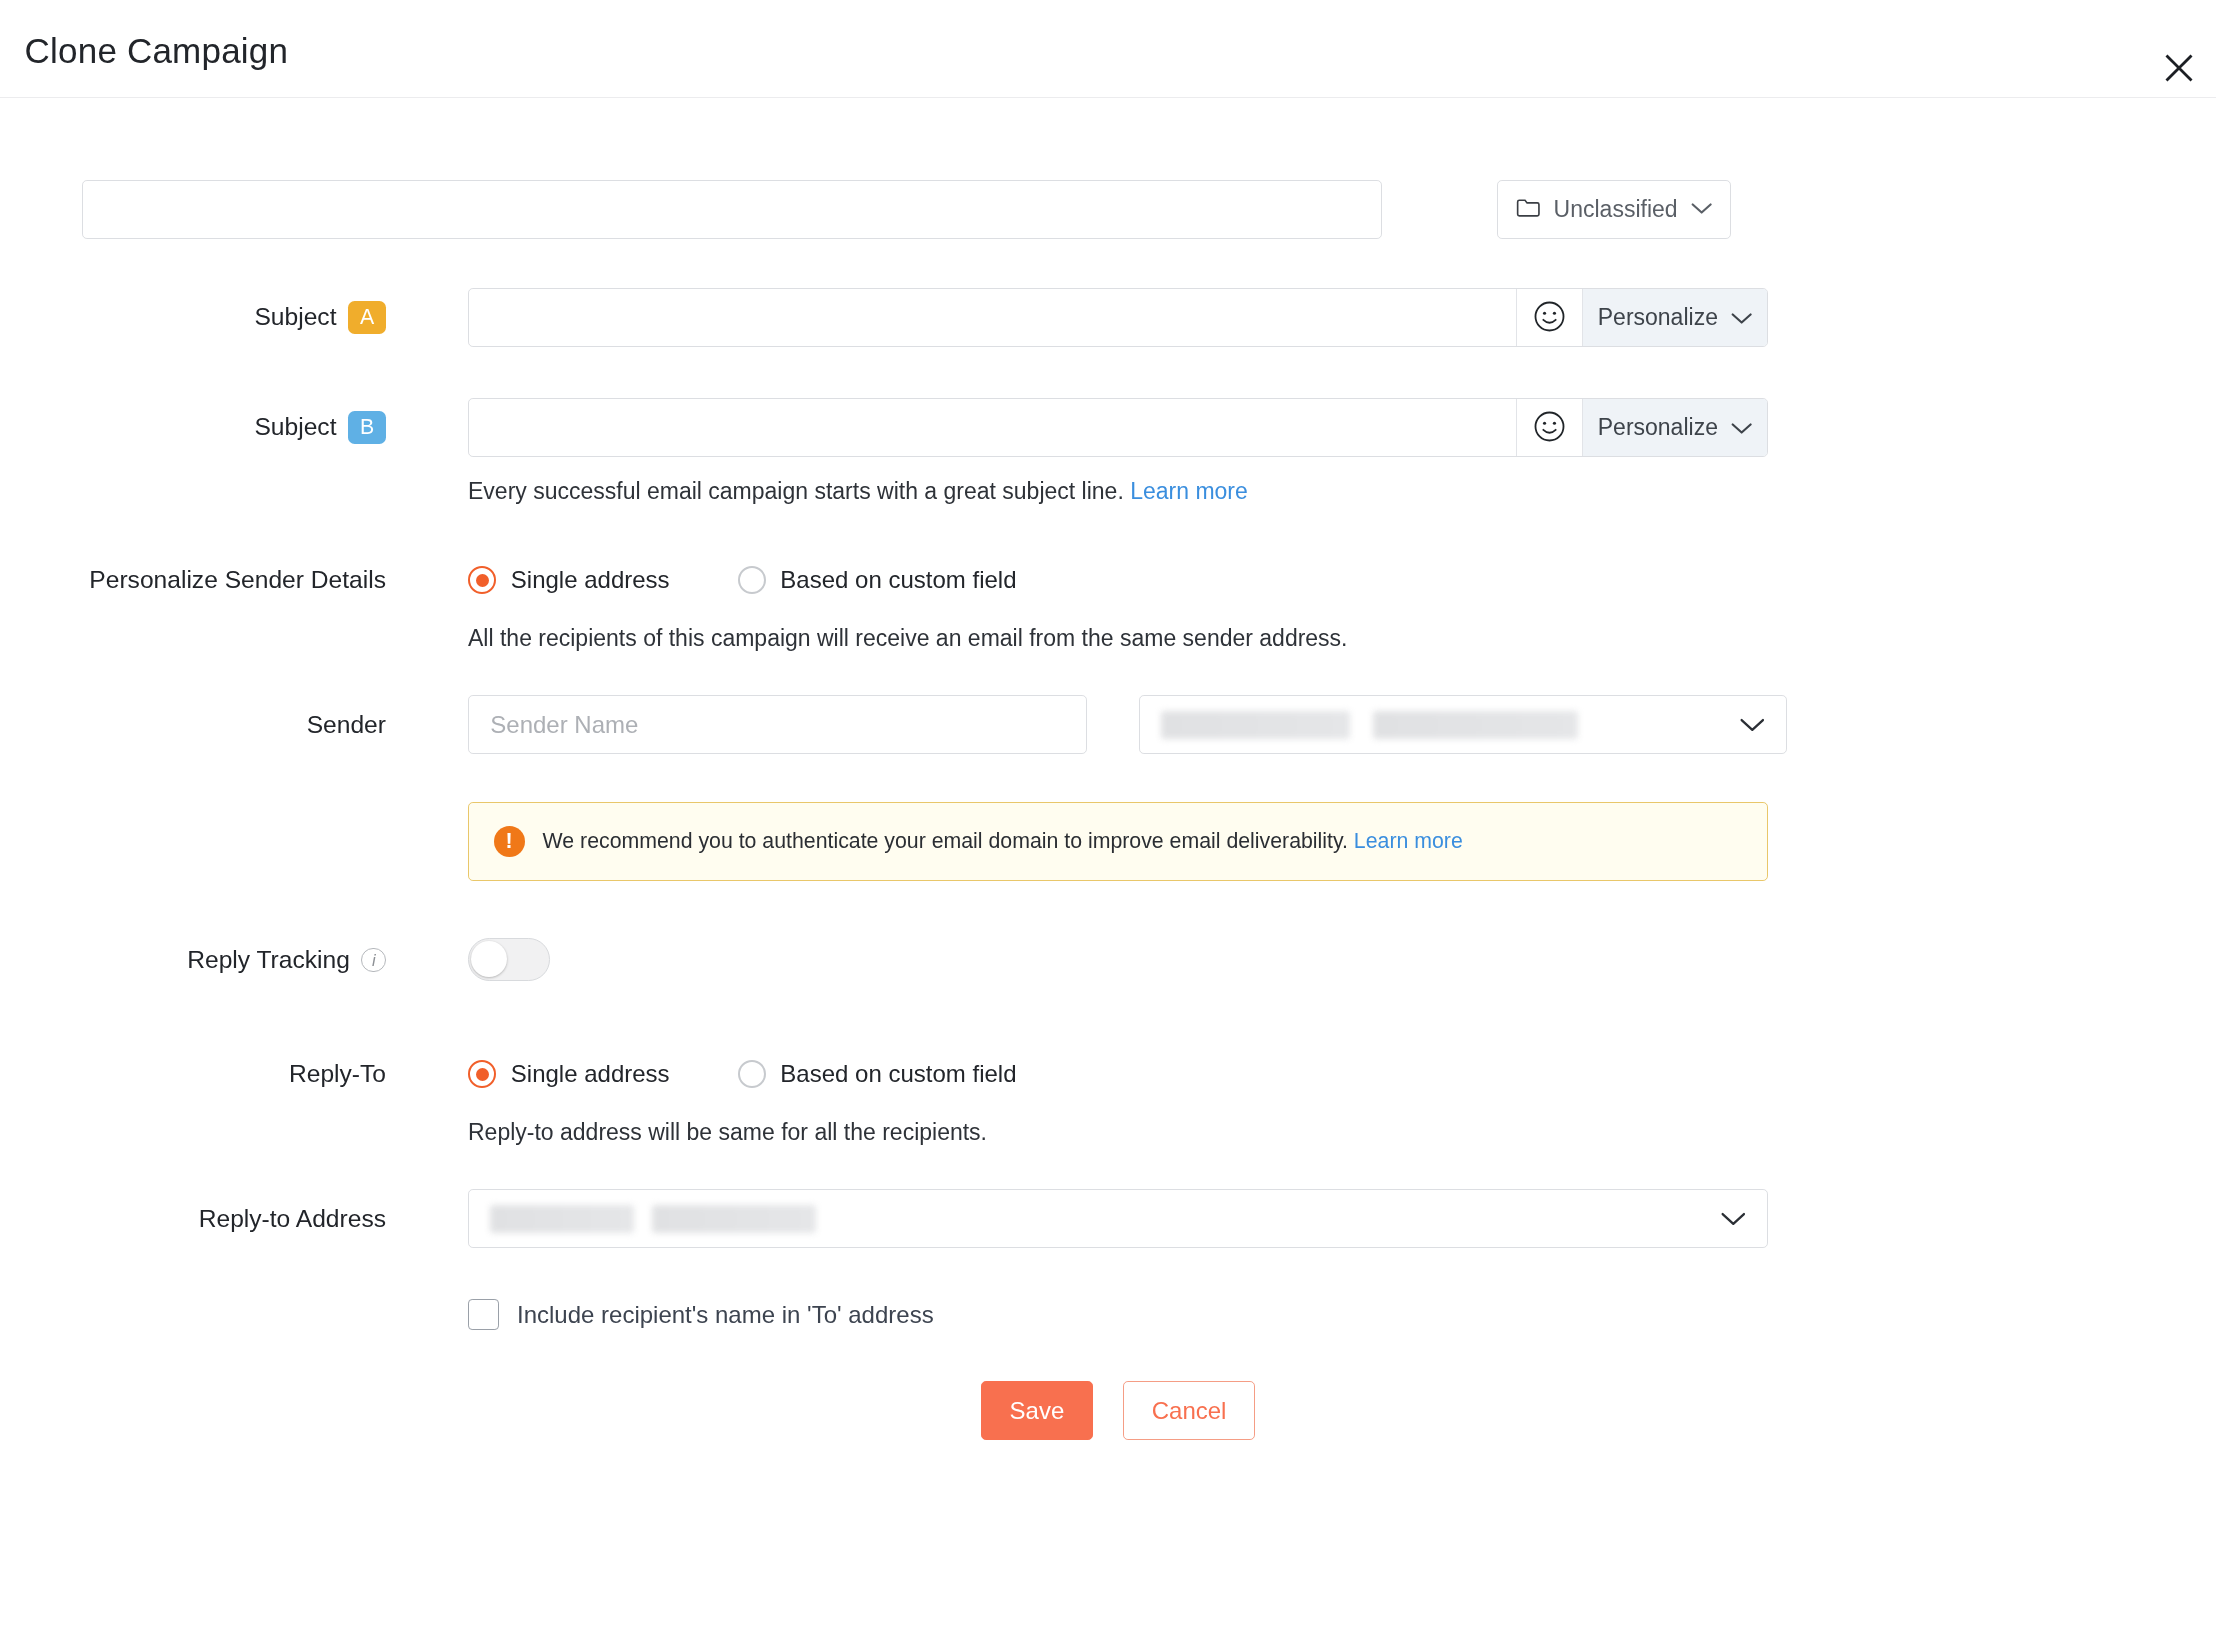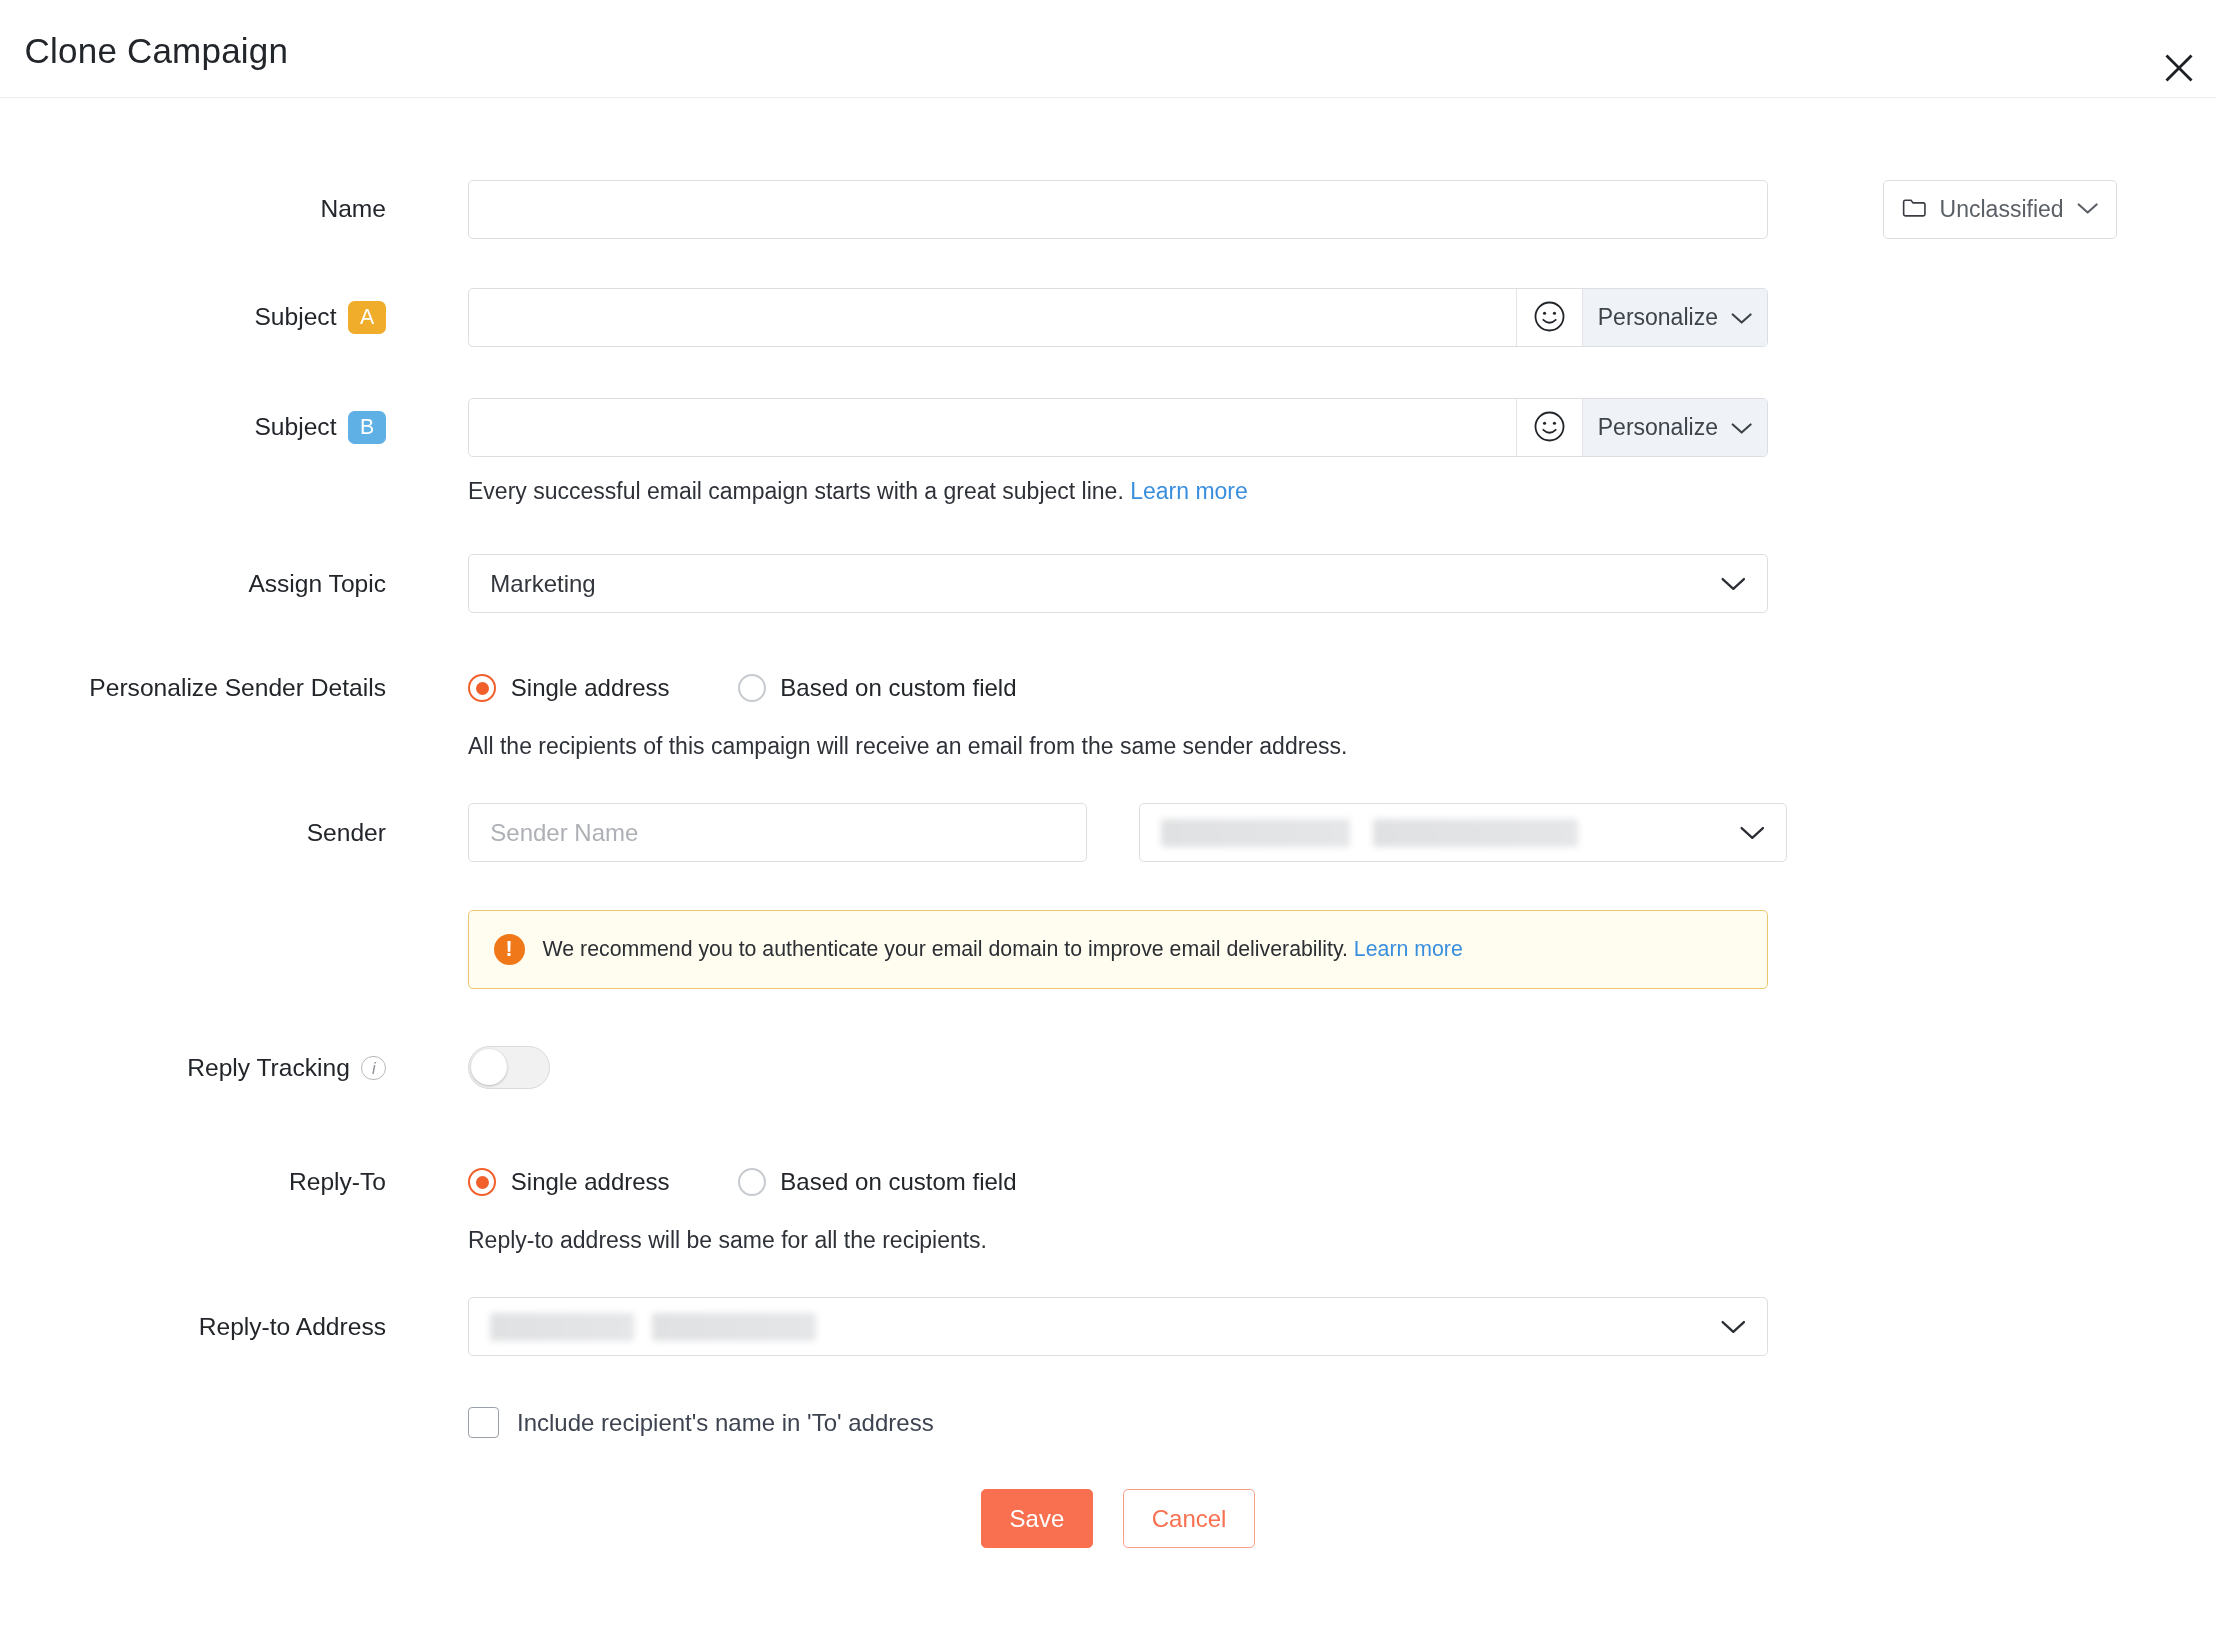--- a/index.html
+++ b/index.html
@@ -317,23 +317,20 @@
       <svg width="28" height="28" viewBox="0 0 34 34">
         <path d="M3 3 L31 31 M31 3 L3 31" stroke="#1c1f24" stroke-width="3.4" stroke-linecap="square" fill="none"></path>
       </svg>
     </span>
   </button>
 </div>
 
 <div class="form-body">
 
   <div class="row row-name">
-    <div class="label-col">
-      <span>Name</span>
-    </div>
     <div class="field-col">
       <input class="txt-input w-main" type="text" placeholder="" style="">
       <div class="folder-select">
         <span>
           <svg width="24.6" height="21.3" viewBox="0 0 30 26">
             <path d="M2 6 A2 2 0 0 1 4 4 H11 L13.5 7.2 H26 A2 2 0 0 1 28 9.2 V21 A2 2 0 0 1 26 23 H4 A2 2 0 0 1 2 21 Z" fill="none" stroke="#3a3e44" stroke-width="2"></path>
           </svg>
         </span>
         <span class="fname">Unclassified</span>
         <span>
@@ -402,35 +399,20 @@
           </span>
         </div>
       </div>
       <div class="hint">
         <span>Every successful email campaign starts with a great subject line.</span>
         <a class="link">Learn more</a>
       </div>
     </div>
   </div>
 
-  <div class="row" style="margin-top:49px">
-    <div class="label-col" style="height:59px">
-      <span>Assign Topic</span>
-    </div>
-    <div class="field-col">
-      <div class="sel w-main">
-        <span>Marketing</span>
-        <span class="chev-right">
-          <svg width="24.6" height="14.8" viewBox="0 0 30 18">
-            <path d="M2 3 L15 15 L28 3" fill="none" stroke="#2b2f35" stroke-width="2.8" stroke-linecap="round" stroke-linejoin="round"></path>
-          </svg>
-        </span>
-      </div>
-    </div>
-  </div>
 
   <div class="row" style="margin-top:56px">
     <div class="label-col" style="height:38px">
       <span>Personalize Sender Details</span>
     </div>
     <div class="field-col" style="margin-left:82px">
       <div class="radio-group">
         <div class="radio-opt">
           <span class="radio on"></span>
           <span>Single address</span>

